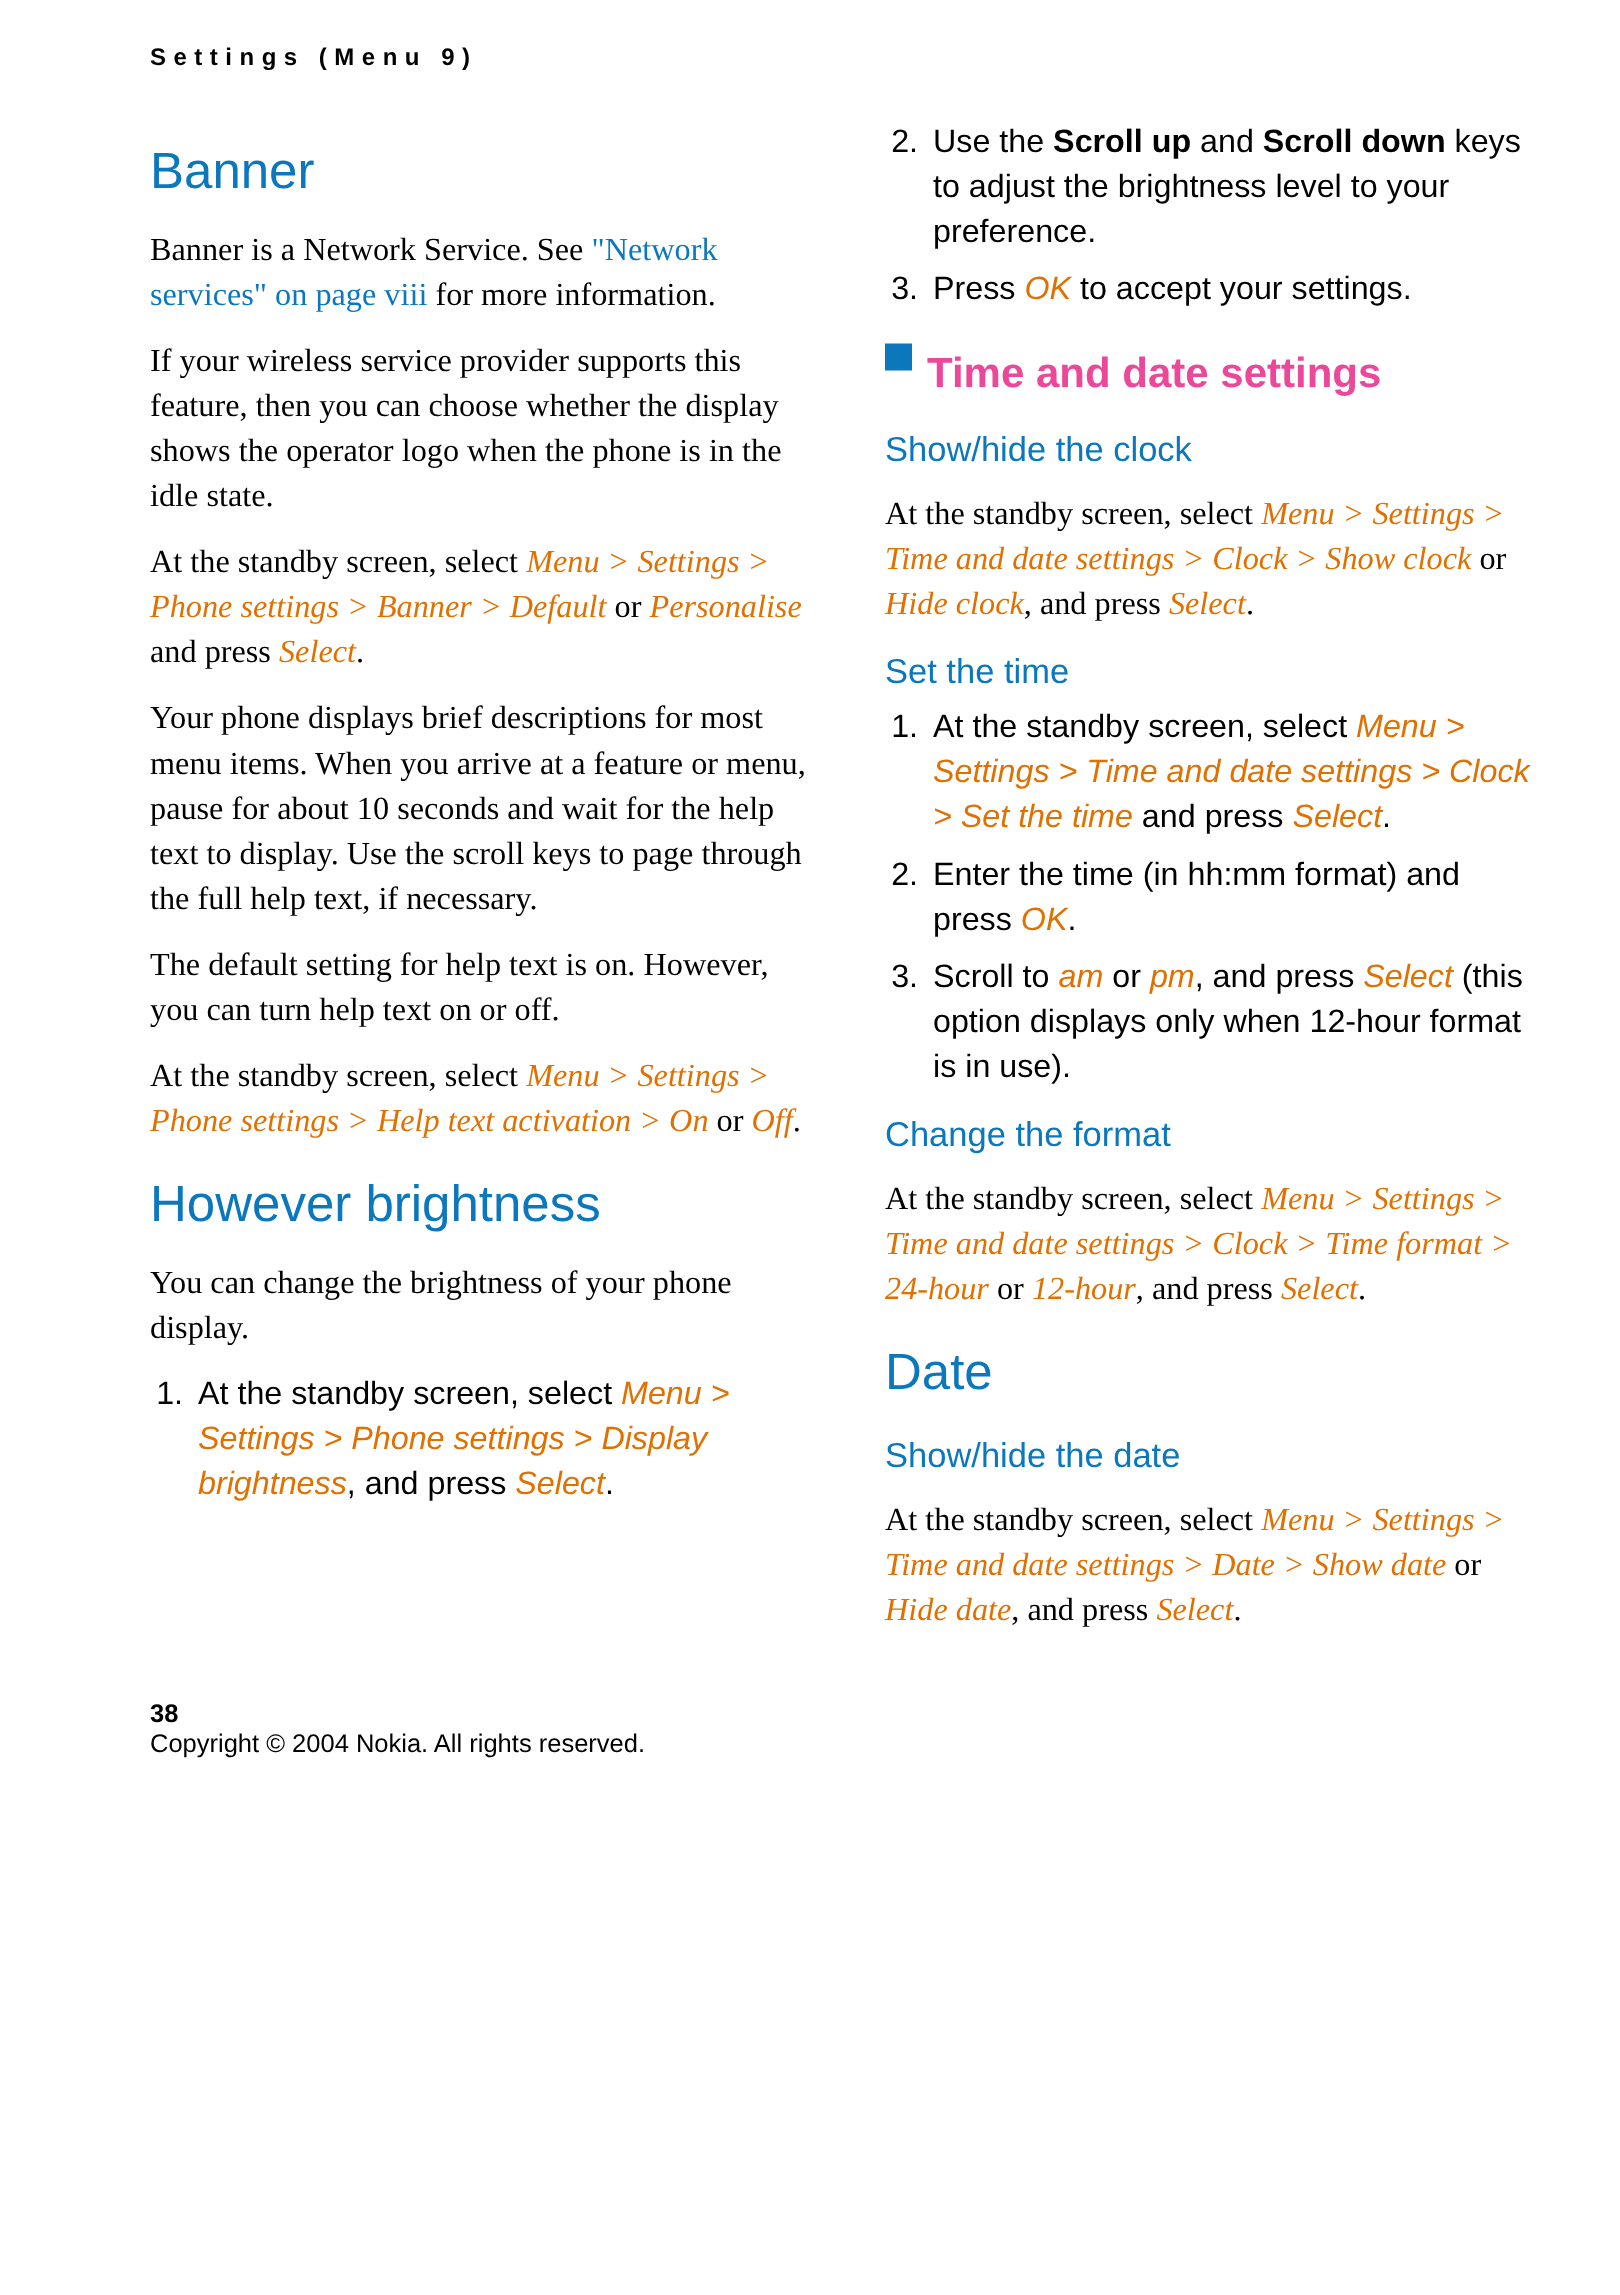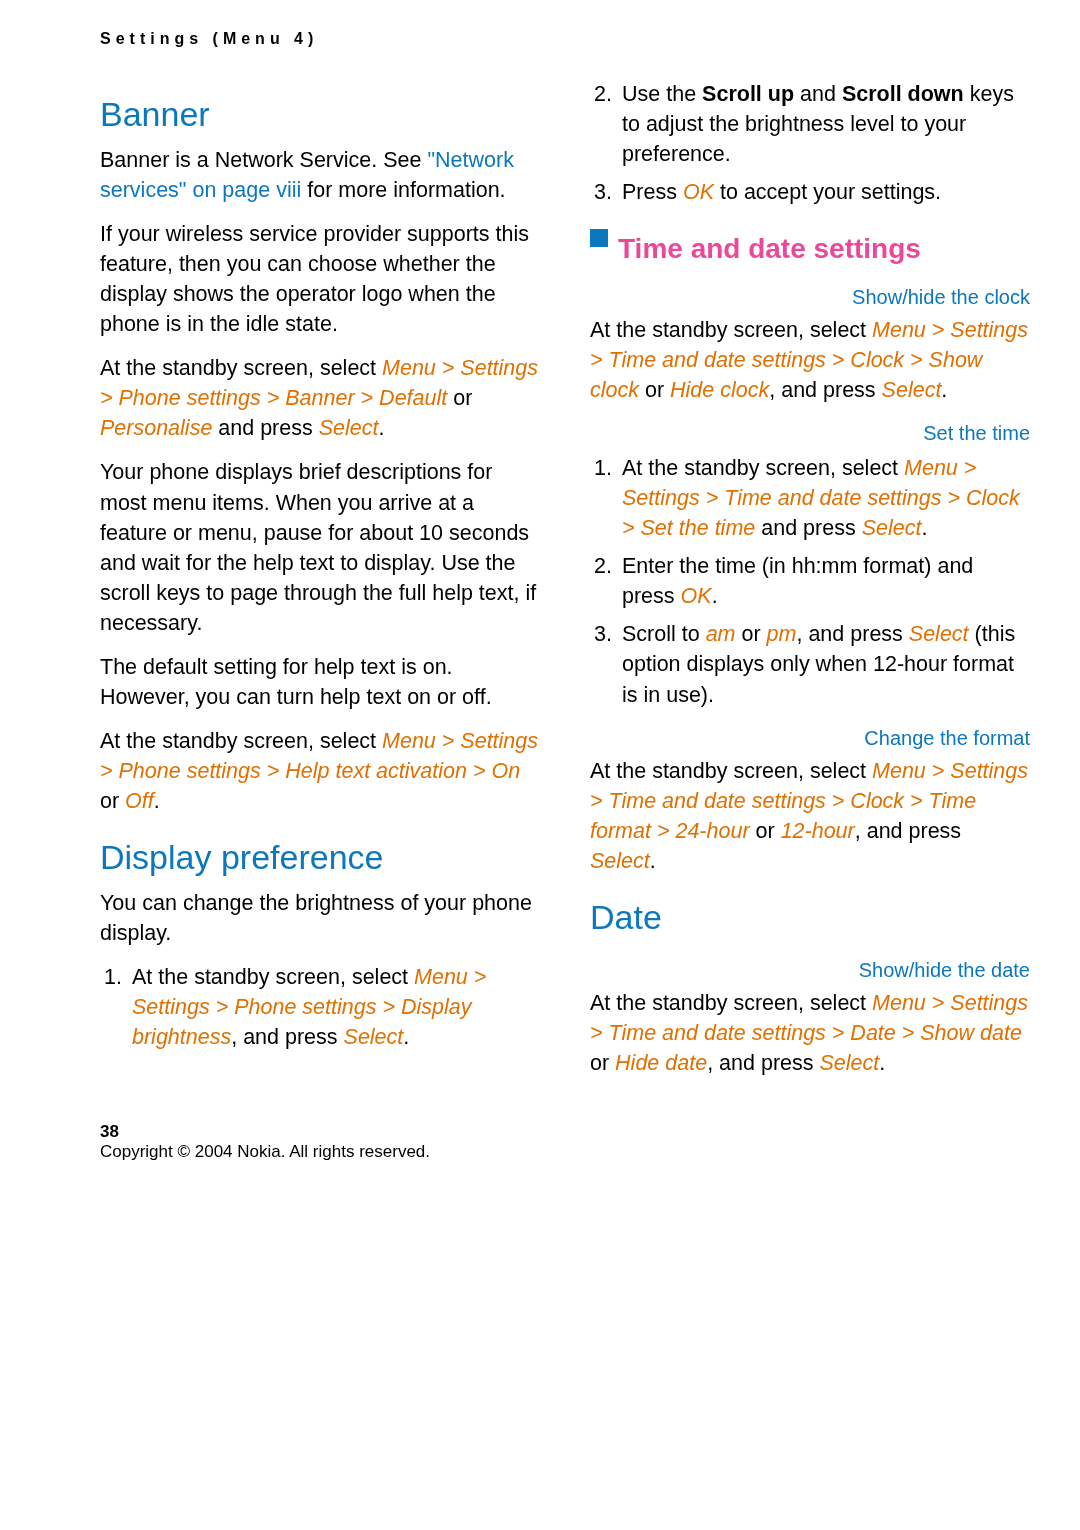--- a/index.html
+++ b/index.html
@@ -27,80 +27,79 @@
     line-height: 1.4;
   }
   .h-blue {
     color: #0b77bd;
     font-size: 34px;
     font-weight: normal;
     margin: 18px 0 6px 0;
   }
   .h-sub {
     color: #0b77bd;
-    font-size: 20px;
+    font-size: 23px;
     font-weight: normal;
     margin: 14px 0 4px 0;
-    text-align: right;
   }
   .section-title {
     color: #ec4899;
     font-size: 28px;
     font-weight: bold;
     margin: 22px 0 10px 0;
     display: flex;
     align-items: flex-start;
     gap: 10px;
   }
   .bullet-sq {
     width: 18px;
     height: 18px;
     background: #0b77bd;
     display: inline-block;
   }
-  p { margin: 0 0 14px 0; }
+  p { margin: 12px 0 14px 0; font-family: Liberation Serif, serif; }
   .link { color: #0b77bd; }
   .em-orange { color: #e07000; font-style: italic; }
   .bold { font-weight: bold; }
   ol.steps { padding-left: 28px; margin: 6px 0 14px 0; }
   ol.steps li { margin-bottom: 8px; padding-left: 4px; }
   .footer {
     margin-top: 30px;
     font-size: 17px;
     display: flex;
     align-items: baseline;
     flex-direction: column;
   }
   .footer .pn { font-weight: bold; width: 200px; }
   .footer .cp { flex: 1; text-align: right; }
 </style>
 </head>
 <body>
 
-<div class="header">Settings (Menu 4)</div>
+<div class="header">Settings (Menu 9)</div>
 
 <div class="columns">
 
   <div class="col">
     <div class="h-blue">Banner</div>
     <p>
       <span>Banner is a Network Service. See </span><span class="link">"Network services" on page viii</span><span> for more information.</span>
     </p>
     <p>If your wireless service provider supports this feature, then you can choose whether the display shows the operator logo when the phone is in the idle state.</p>
     <p>
       <span>At the standby screen, select </span><span class="em-orange">Menu &gt; Settings &gt; Phone settings &gt; Banner &gt; Default</span><span> or </span><span class="em-orange">Personalise</span><span> and press </span><span class="em-orange">Select</span><span>.</span>
     </p>
 
     <p>Your phone displays brief descriptions for most menu items. When you arrive at a feature or menu, pause for about 10 seconds and wait for the help text to display. Use the scroll keys to page through the full help text, if necessary.</p>
     <p>The default setting for help text is on. However, you can turn help text on or off.</p>
     <p>
       <span>At the standby screen, select </span><span class="em-orange">Menu &gt; Settings &gt; Phone settings &gt; Help text activation &gt; On</span><span> or </span><span class="em-orange">Off</span><span>.</span>
     </p>
 
-    <div class="h-blue">Display preference</div>
+    <div class="h-blue">However brightness</div>
     <p>You can change the brightness of your phone display.</p>
     <ol class="steps">
       <li>
         <span>At the standby screen, select </span><span class="em-orange">Menu &gt; Settings &gt; Phone settings &gt; Display brightness</span><span>, and press </span><span class="em-orange">Select</span><span>.</span>
       </li>
     </ol>
   </div>
 
   <div class="col">
     <ol class="steps" start="2">

